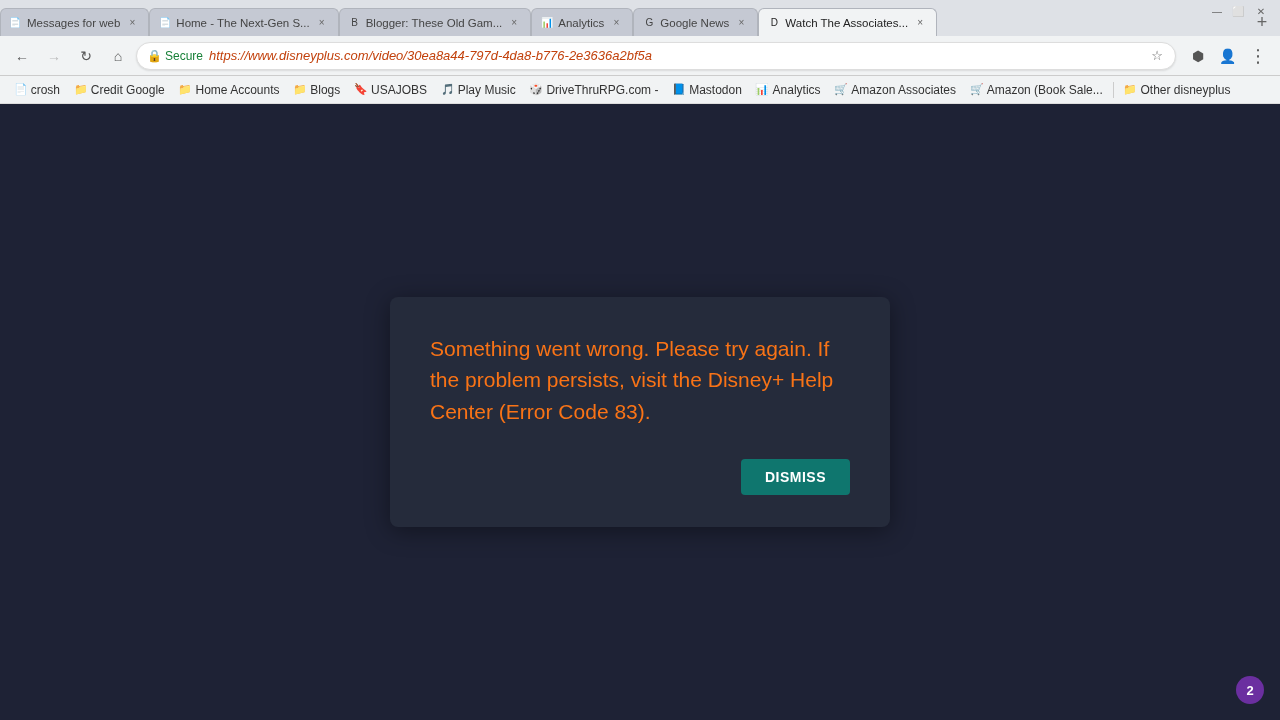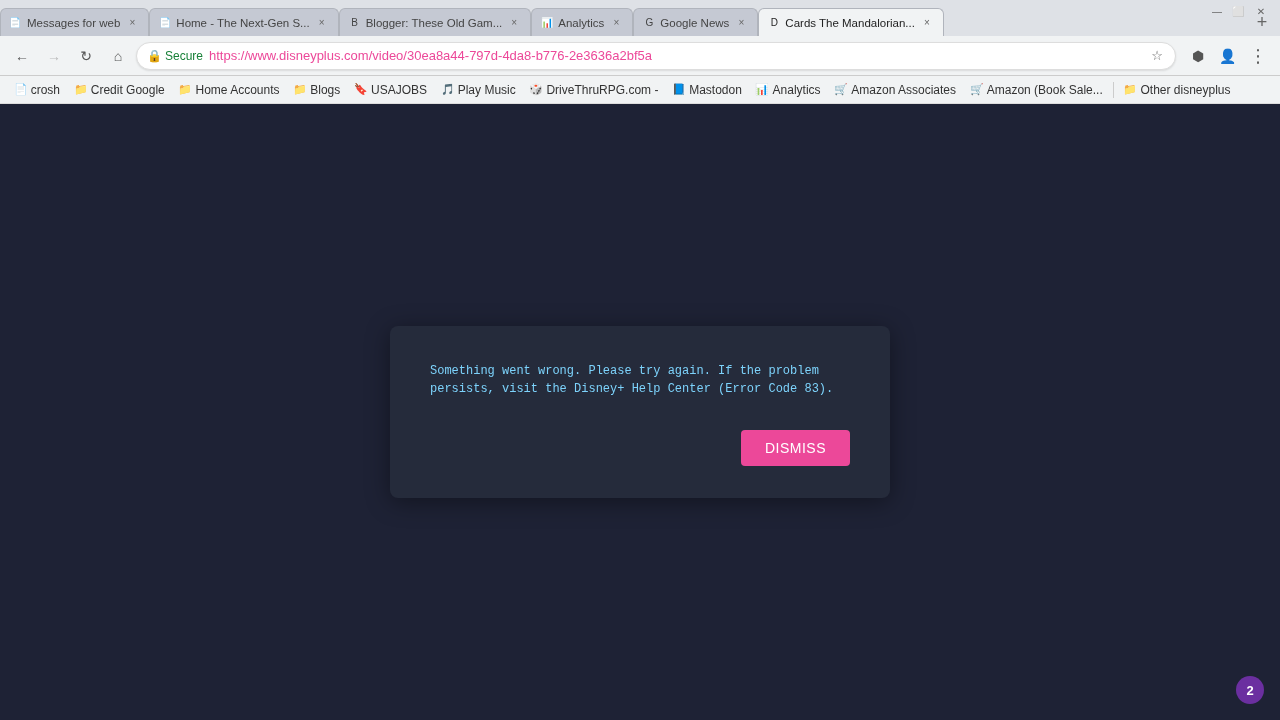--- a/index.html
+++ b/index.html
@@ -141,21 +141,22 @@
     .secure-badge {
       display: flex;
       align-items: center;
       gap: 3px;
       color: #188038;
       font-size: 12px;
     }
 
     .url-text {
       font-size: 13px;
-      color: #ec4899;
+      color: #c2410c;
+      font-style: italic;
     }
 
     .address-bar-icons {
       display: flex;
       align-items: center;
       gap: 2px;
       margin-left: auto;
     }
 
     .addr-icon {
@@ -235,40 +236,39 @@
     .error-dialog {
       background: #252b3b;
       border-radius: 8px;
       padding: 36px 40px 32px 40px;
       width: 500px;
       max-width: 90%;
       box-shadow: 0 4px 24px rgba(0,0,0,0.4);
     }
 
     .error-message {
-      color: #7dd3fc;
-      font-size: 12px;
+      color: #f97316;
+      font-size: 21px;
       line-height: 1.5;
       margin-bottom: 32px;
-      font-family: Liberation Mono, monospace;
     }
 
     .dialog-actions {
       display: flex;
       justify-content: flex-end;
     }
 
     .dismiss-btn {
-      background: #ec4899;
+      background: #0f766e;
       color: white;
       border: none;
       padding: 10px 24px;
       border-radius: 4px;
       font-size: 14px;
-      font-weight: 400;
+      font-weight: 700;
       letter-spacing: 0.5px;
       cursor: pointer;
     }
 
     
     .notification-badge {
       position: fixed;
       bottom: 16px;
       right: 16px;
       width: 28px;
@@ -318,21 +318,21 @@
             <span class="tab-title">Analytics</span>
             <span class="tab-close">×</span>
           </div>
           <div class="tab">
             <span class="tab-favicon">G</span>
             <span class="tab-title">Google News</span>
             <span class="tab-close">×</span>
           </div>
           <div class="tab active">
             <span class="tab-favicon">D</span>
-            <span class="tab-title">Cards The Mandalorian...</span>
+            <span class="tab-title">Watch The Associates...</span>
             <span class="tab-close">×</span>
           </div>
         </div>
       <div class="new-tab-btn">+</div>
 
       <div style="display:flex;align-items:center;gap:8px;padding:0 12px;position:absolute;right:0;top:4px;">
         <div class="win-ctrl">—</div>
         <div class="win-ctrl">⬜</div>
         <div class="win-ctrl">✕</div>
       </div>

